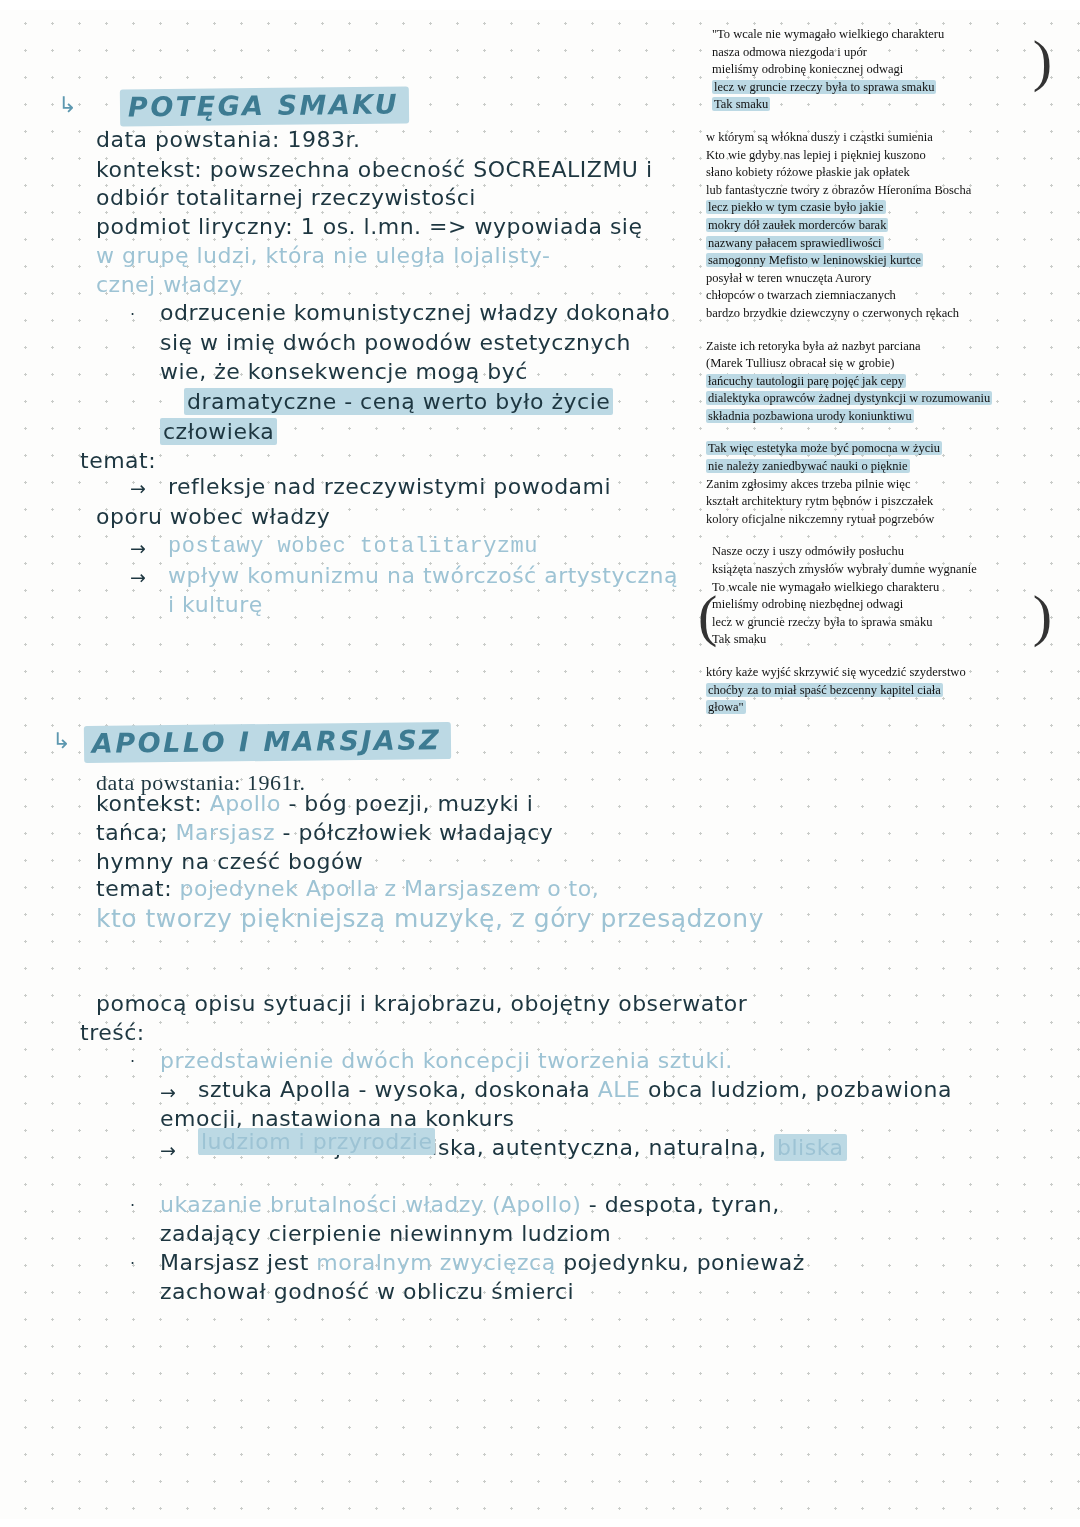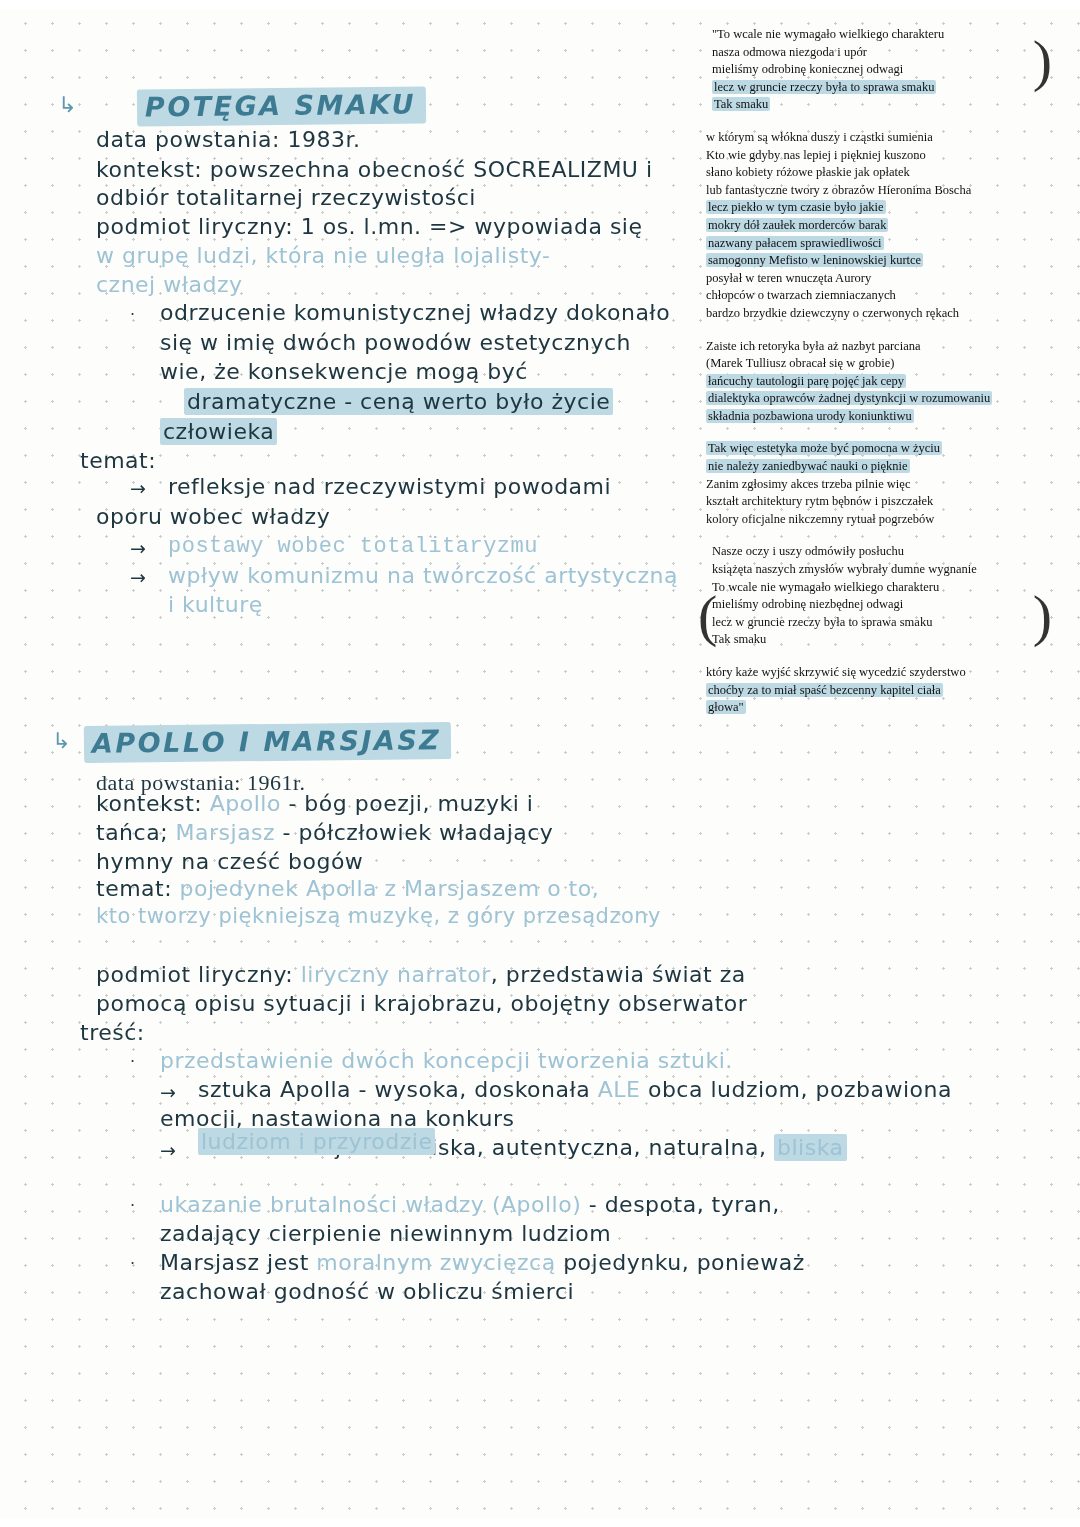--- a/index.html
+++ b/index.html
@@ -123,21 +123,21 @@
 </head>
 <body>
 
 <div id="page">
   <div class="white-margin-top"></div>
   <div class="white-margin-bottom"></div>
 
   <div class="hand-col">
 
     <div class="hw arrow-hook" style="left:58px; top:92px;">↳</div>
-    <div class="hw" style="left:105px; top:88px;padding-left:32px;">
+    <div class="hw" style="left:88px; top:88px;padding-left:32px;">
       <span class="title-hl">POTĘGA SMAKU</span>
     </div>
 
     <div class="hw hline-lg ink-dark" style="left:96px; top:127px;">data powstania: 1983r.</div>
     <div class="hw hline-lg ink-dark" style="left:96px; top:185px;">odbiór totalitarnej rzeczywistości</div>
     <div class="hw hline-lg ink-dark" style="left:96px; top:157px;">kontekst: powszechna obecność SOCREALIZMU i</div>
     <div class="hw hline-lg ink-dark" style="left:96px; top:214px;">podmiot liryczny: 1 os. l.mn. =&gt; wypowiada się</div>
     <div class="hw hline-lg ink-light" style="left:96px; top:243px;">w grupę ludzi, która nie uległa lojalisty-</div>
     <div class="hw hline-lg ink-light" style="left:96px; top:272px;">cznej władzy</div>
 
@@ -162,22 +162,21 @@
     <div class="hw arrow-hook" style="left:52px; top:728px;">↳</div>
     <div class="hw" style="left:84px; top:724px;">
       <span class="title-hl">APOLLO I MARSJASZ</span>
     </div>
 
     <div class="hw hline-lg ink-dark" style="left:96px; top:770px;font-family:Liberation Serif, serif;">data powstania: 1961r.</div>
     <div class="hw hline-lg ink-dark" style="left:96px; top:791px;">kontekst: <span class="ink-light">Apollo</span> - bóg poezji, muzyki i</div>
     <div class="hw hline-lg ink-dark" style="left:96px; top:820px;">tańca; <span class="ink-light">Marsjasz</span> - półczłowiek władający</div>
     <div class="hw hline-lg ink-dark" style="left:96px; top:849px;">hymny na cześć bogów</div>
     <div class="hw hline-lg ink-dark" style="left:96px; top:876px;">temat: <span class="ink-light">pojedynek Apolla z Marsjaszem o to,</span></div>
-    <div class="hw hline ink-light" style="left:96px; top:905px; font-size:21px;">kto tworzy piękniejszą muzykę, z góry przesądzony</div>
-    <div class="hw hline-lg ink-dark" style="left:96px; top:962px;">podmiot liryczny: <span class="ink-light">liryczny narrator</span>, przedstawia świat za</div>
+    <div class="hw hline ink-light" style="left:96px; top:905px; font-size:25px;">kto tworzy piękniejszą muzykę, z góry przesądzony</div>
     <div class="hw hline-lg ink-dark" style="left:96px; top:991px;">pomocą opisu sytuacji i krajobrazu, obojętny obserwator</div>
     <div class="hw hline-lg ink-dark" style="left:80px; top:1020px;">treść:</div>
 
     <div class="hw bullet-dot" style="left:130px; top:1052px;">·</div>
     <div class="hw hline-lg ink-light" style="left:160px; top:1048px;">przedstawienie dwóch koncepcji tworzenia sztuki.</div>
 
     <div class="hw arrow" style="left:160px; top:1081px;">→</div>
     <div class="hw hline-lg ink-dark" style="left:198px; top:1077px;">sztuka Apolla - wysoka, doskonała <span class="ink-light">ALE</span> obca ludziom, pozbawiona</div>
     <div class="hw hline-lg ink-dark" style="left:160px; top:1106px;">emocji, nastawiona na konkurs</div>
     <div class="hw arrow" style="left:160px; top:1139px;">→</div>

